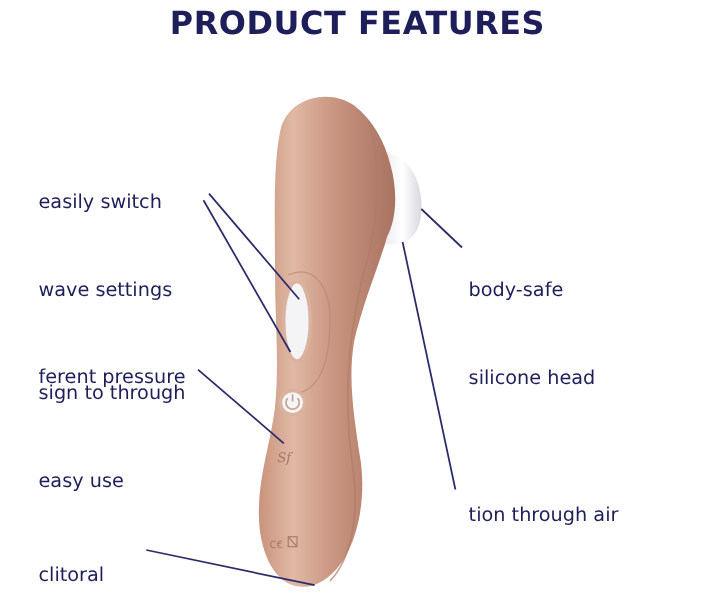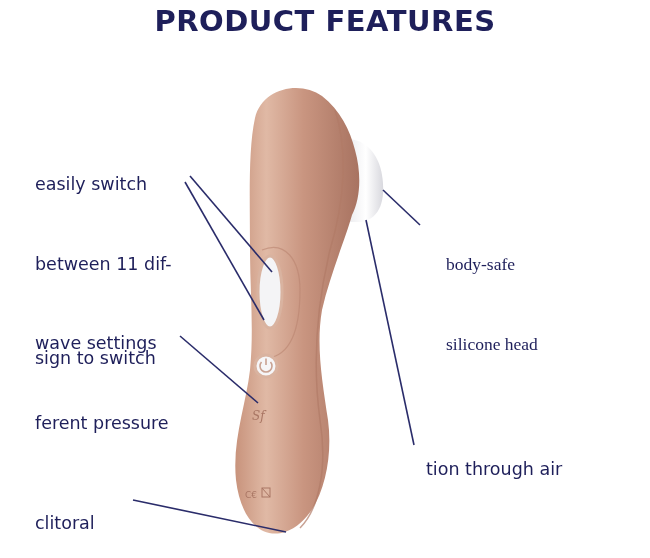--- a/index.html
+++ b/index.html
@@ -73,36 +73,36 @@
     <line x1="185" y1="182" x2="264" y2="320"></line>
     <line x1="180" y1="336" x2="258" y2="403"></line>
     <line x1="133" y1="500" x2="286" y2="532"></line>
     <line x1="383" y1="190" x2="420" y2="225"></line>
     <line x1="366" y1="220" x2="414" y2="445"></line>
   </g>
 </svg>
 
 <div class="label" style="left:35px; top:118px;">
   <span>easily switch</span>
-  <span>between 11 dif-</span>
   <span>wave settings</span>
   <span>ferent pressure</span>
 </div>
 
 <div class="label" style="left:35px; top:292px;">
-  <span>sign to switch</span>
+  <span>sign to through</span>
+  <span>easy use</span>
 </div>
 
 <div class="label" style="left:35px; top:457px;">
   <span>clitoral</span>
   
   
 </div>
 
-<div class="label" style="left:446px; top:198px;font-family:Liberation Serif, serif;">
+<div class="label" style="left:426px; top:198px;">
   <span>body-safe</span>
   <span>silicone head</span>
 </div>
 
 <div class="label" style="left:426px; top:403px;">
   <span>tion through air</span>
   
 </div>
 
 </body></html>

